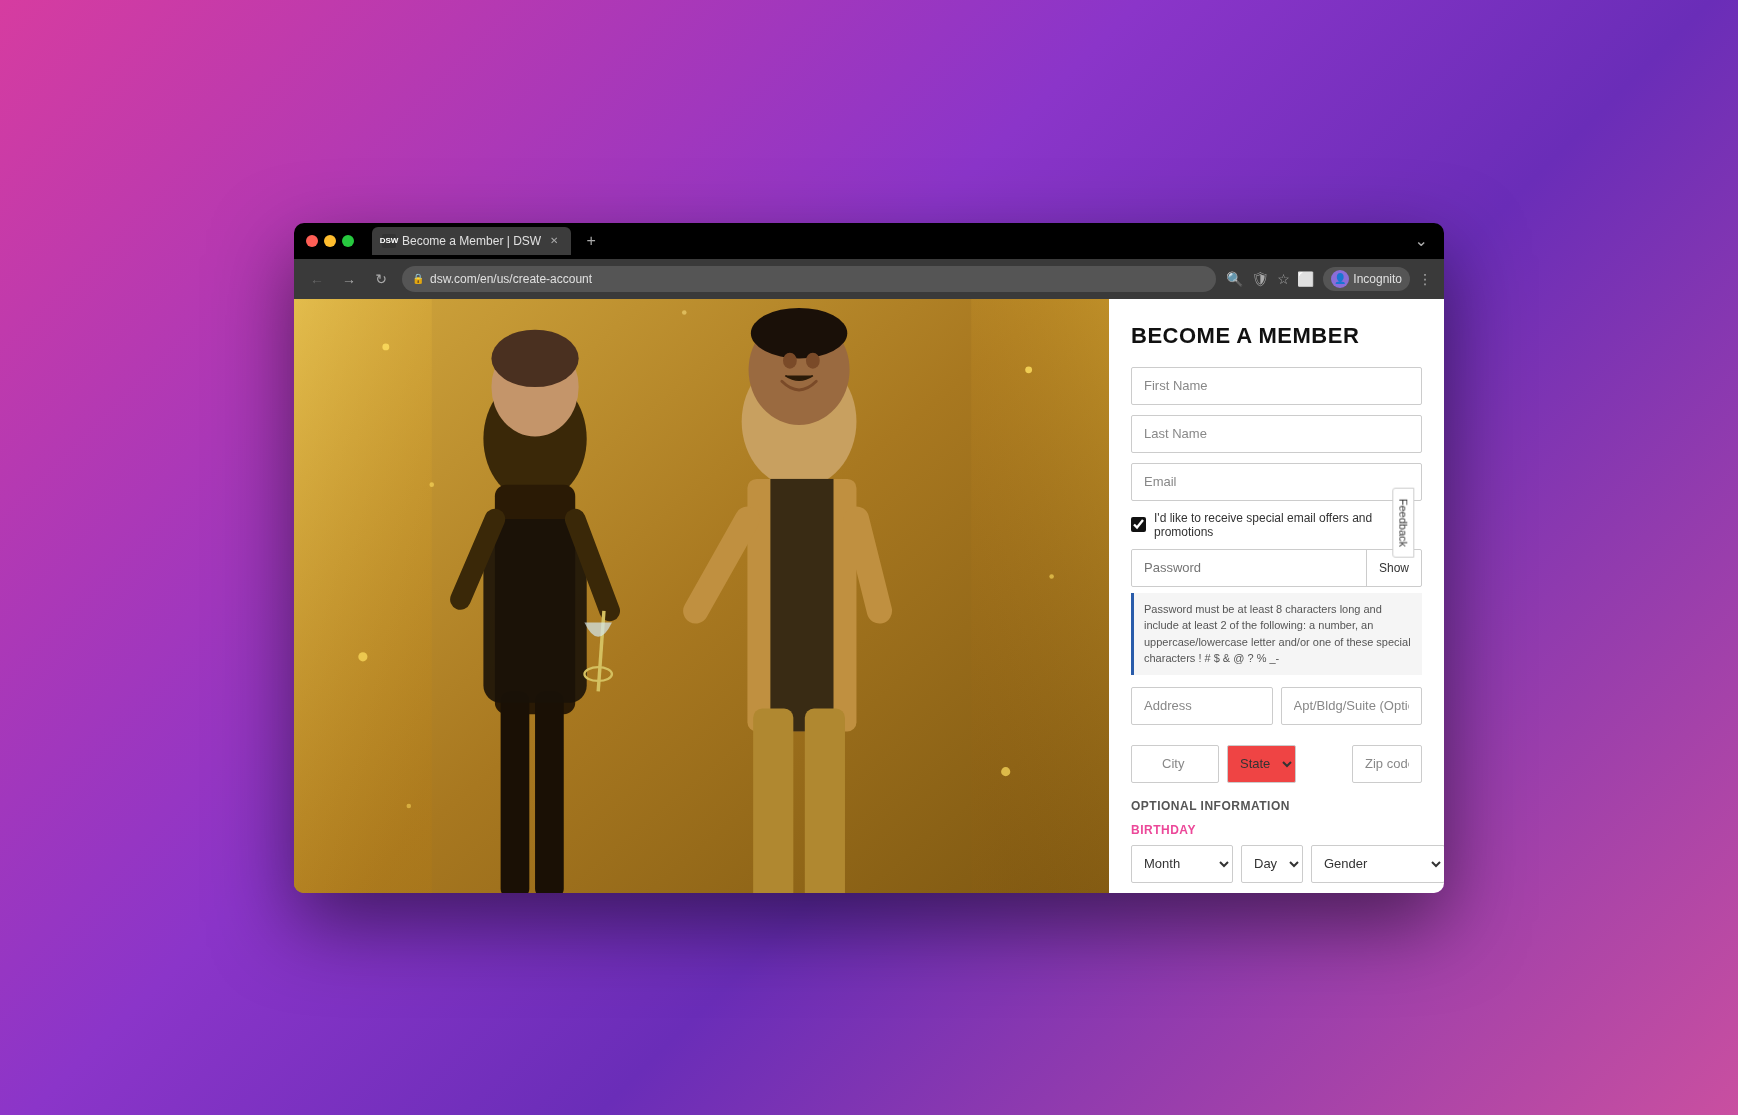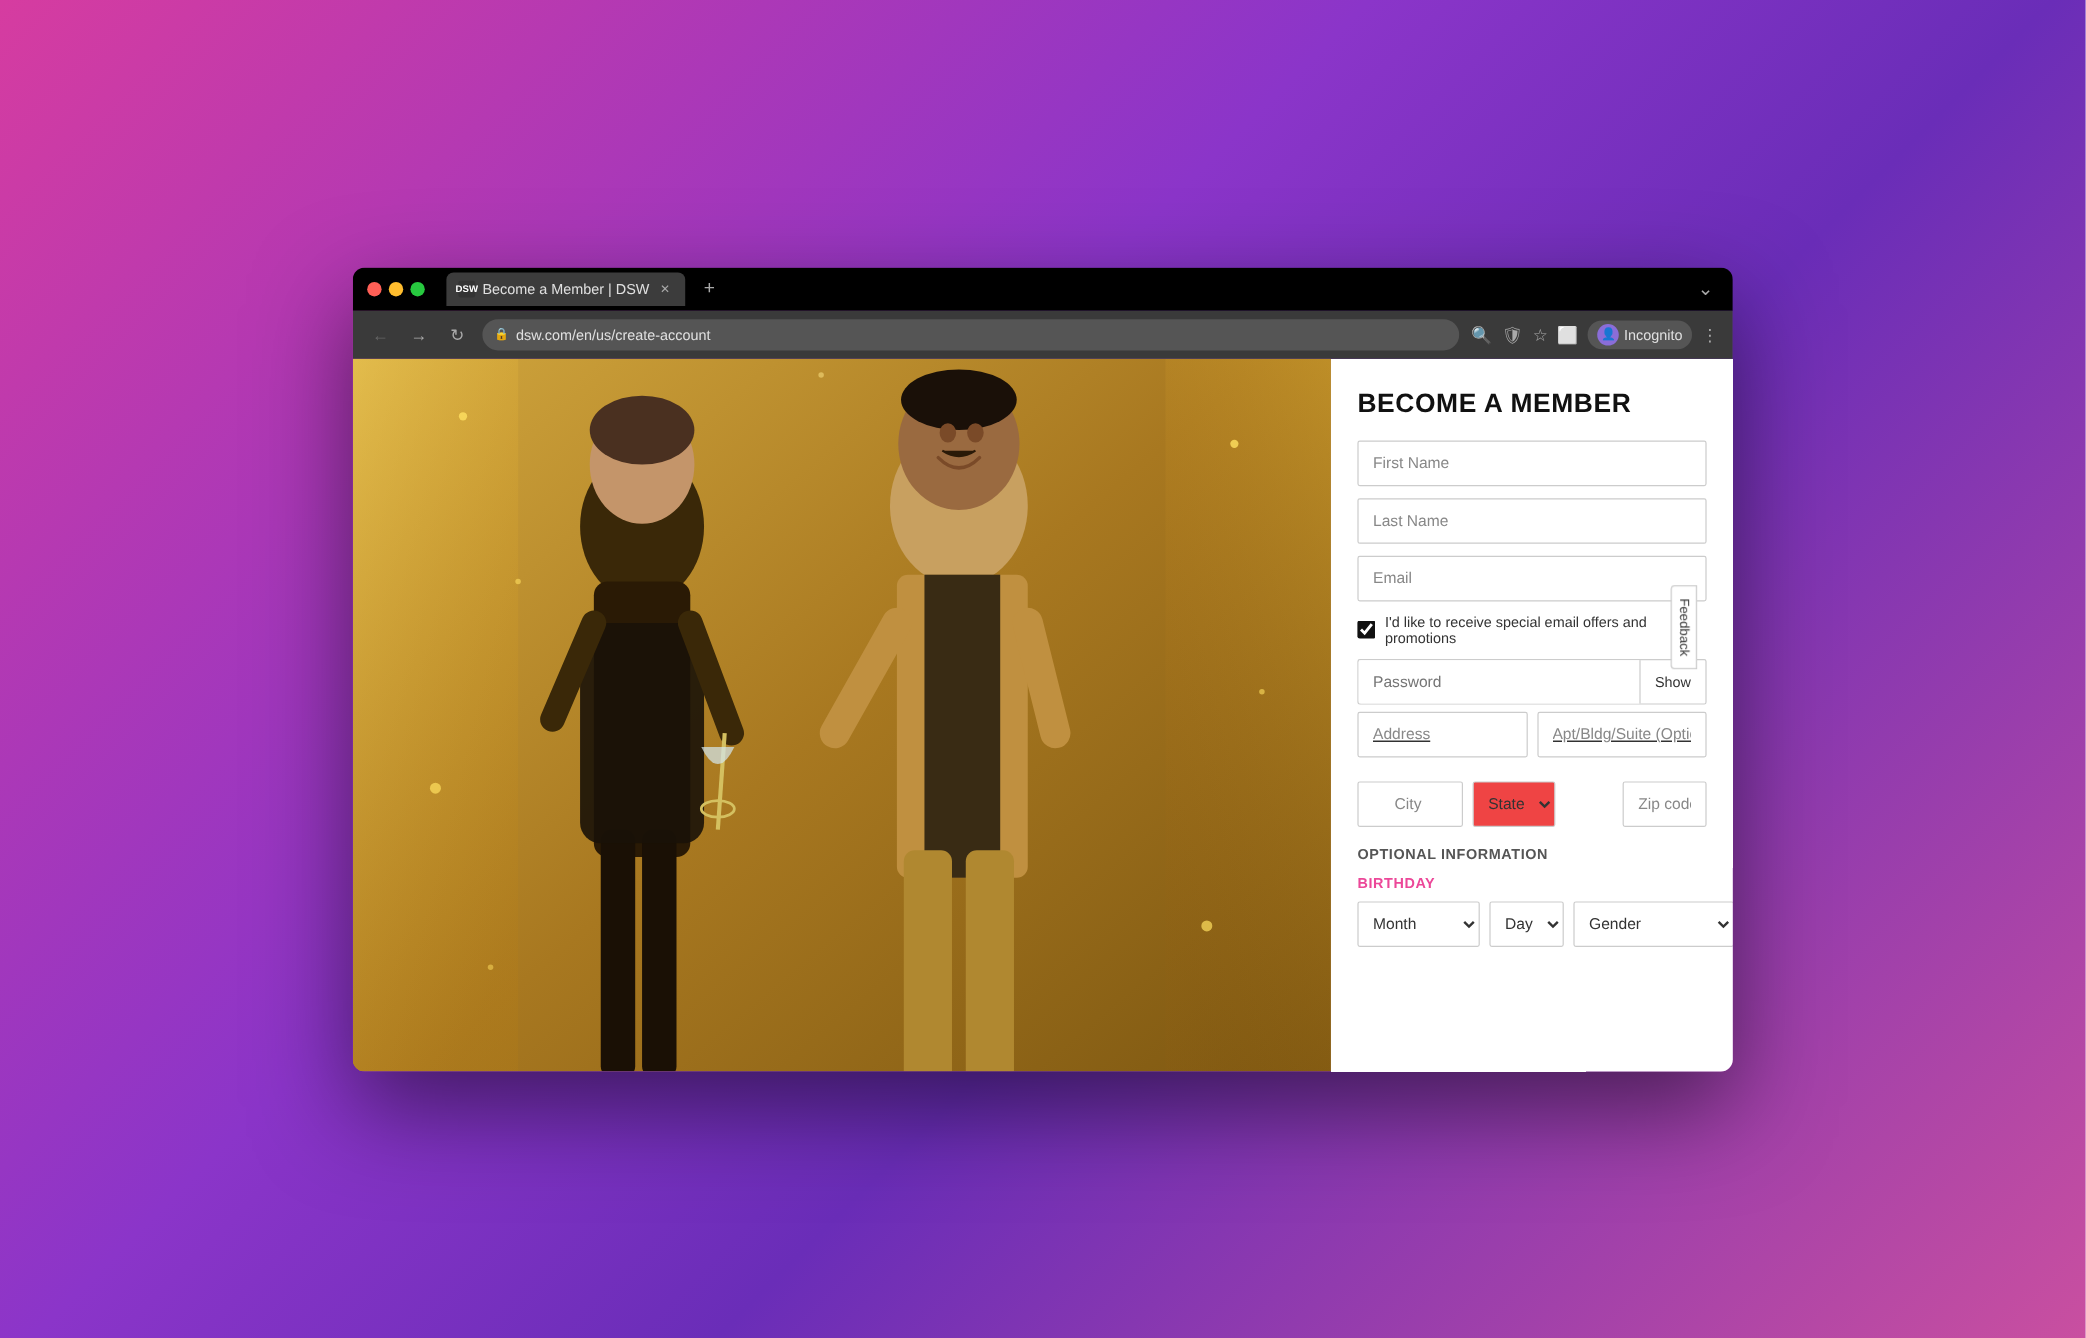--- a/index.html
+++ b/index.html
@@ -286,21 +286,20 @@
       font-size: 11px;
       color: #555;
       line-height: 1.5;
       margin-bottom: 12px;
     }
 
     .address-row {
       display: flex;
       gap: 8px;
       margin-bottom: 10px;
-      text-decoration: underline;
     }
     .address-field {
       flex: 1;
     }
     .apt-field {
       flex: 1;
     }
 
     .city-state-row {
       display: flex;
@@ -508,20 +507,23 @@
       <div class="checkbox-row">
         <input type="checkbox" class="checkbox-input" checked="" style="">
         <label class="checkbox-label">I'd like to receive special email offers and promotions</label>
       </div>
 
       <div class="password-row">
         <input type="password" class="password-input" placeholder="Password" style="">
         <button class="show-btn">Show</button>
       </div>
 
+      <div class="password-hint">
+        <span>Password must be at least 8 characters long and include at least 2 of the following: a number, an uppercase/lowercase letter and/or one of these special characters ! # $ &amp; @ ? % _-</span>
+      </div>
 
       <div class="address-row">
         <input class="form-field address-field" style="margin-bottom: 0px;" type="text" placeholder="Address">
         <input class="form-field apt-field" style="margin-bottom: 0px;" type="text" placeholder="Apt/Bldg/Suite (Optional)">
       </div>
       <div style="height:10px"></div>
 
       <div class="city-state-row">
         <input class="form-field city-field" style="margin-bottom: 0px;" type="text" placeholder="City">
         <select class="state-select">

